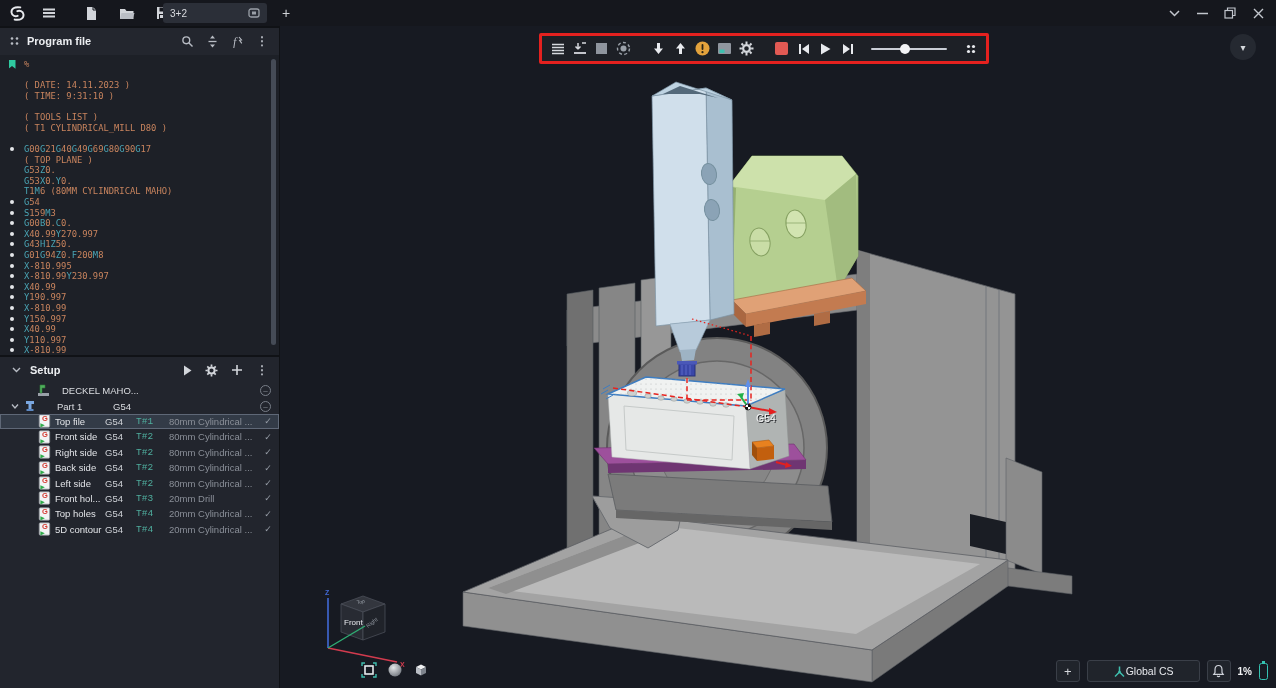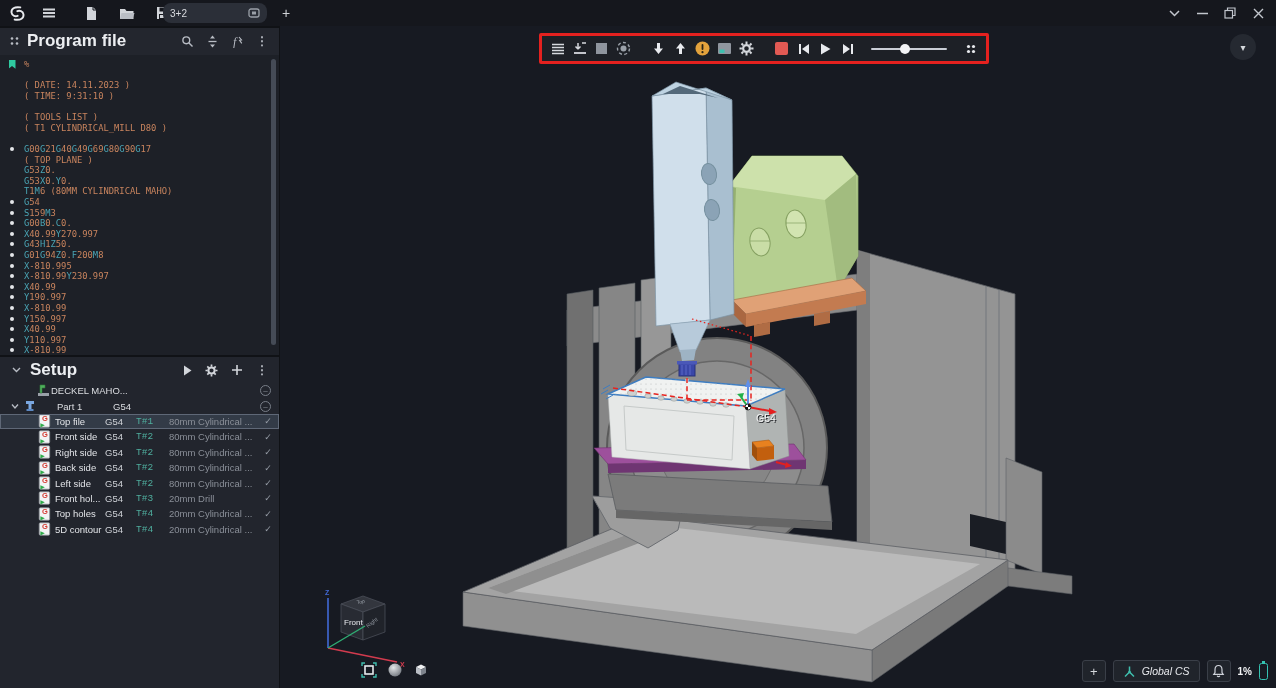--- a/index.html
+++ b/index.html
@@ -6,31 +6,31 @@
   html,body { width:1276px; height:688px; overflow:hidden; background:#101216;
               font-family:"Liberation Sans", sans-serif; }
   #app { position:relative; width:1276px; height:688px; background:#101216; }
 
   
   #titlebar { position:absolute; left:0; top:0; width:1276px; height:26px; background:#15171d;
               display:flex; align-items:center; }
   .tb-icon { width:26px; height:22px; display:flex; align-items:center; justify-content:center; cursor:default; }
   .tb-icon svg { display:block; }
   #app-tab { position:absolute; left:163px; top:3px; width:104px; height:20px; background:#2b2f38;
-             border-radius:8px; display:flex; align-items:center; padding:0 7px; }
+             border-radius:3px; display:flex; align-items:center; padding:0 7px; }
   #app-tab .tab-label { font-size:10px; color:#d8dade; flex:1; }
   #tab-plus { position:absolute; left:276px; top:2px; width:20px; height:22px; display:flex;
               align-items:center; justify-content:center; color:#cfd2d6; font-size:14px; }
   #win-controls { position:absolute; right:4px; top:0; height:26px; display:flex; align-items:center; }
   #win-controls .tb-icon { width:28px; }
 
   
   #left-col { position:absolute; left:0; top:28px; width:279px; height:660px; }
   .panel-header { height:26px; display:flex; align-items:center; background:#23262e; }
-  .panel-title { font-size:17px; font-weight:bold; color:#eceef1; }
+  .panel-title { font-size:11px; font-weight:bold; color:#eceef1; }
   .ph-icons { margin-left:auto; display:flex; align-items:center; gap:13px; margin-right:11px; }
   .ph-icons .kebab { color:#b8bcc4; font-size:12px; font-weight:bold; }
 
   #program-panel { position:absolute; left:0; top:0; width:279px; height:327px; background:#23262e; }
   #code-area { position:absolute; left:0; top:27px; width:279px; height:300px; background:#1d2027; overflow:hidden; }
   #code-lines { padding-top:4px; }
   .cl { height:10.6px; display:flex; align-items:center; position:relative; font-family:"DejaVu Sans Mono", monospace; font-size:8.8px; white-space:pre; }
   .cl .gut { width:24px; display:flex; align-items:center; justify-content:center; flex:none; }
   .cl .dot { width:4px; height:4px; border-radius:50%; background:#e4e6e9; }
   .cl .bm  { width:7px; height:9px; background:#2fc9a0;
@@ -82,21 +82,21 @@
 
   
   #view-modes { position:absolute; left:78px; top:634px; display:flex; gap:4px; }
   .vm-btn { width:22px; height:20px; display:flex; align-items:center; justify-content:center; }
 
   
   #status-right { position:absolute; right:8px; bottom:6px; display:flex; align-items:center; gap:7px; }
   .st-btn { height:22px; background:#20242b; border:1px solid #3a3f48; border-radius:3px;
             display:flex; align-items:center; justify-content:center; color:#d6d9de; }
   #st-add { width:24px; font-size:13px; }
-  #st-cs { padding:0 9px; gap:6px; font-size:10.5px; color:#e6e8ec;font-style:italic; }
+  #st-cs { padding:0 25px; font-size:10.5px; color:#e6e8ec; }
   #st-bell { width:24px; }
   #st-progress { color:#f2f3f5; font-size:10px; font-weight:bold; }
   #st-battery { width:9px; height:17px; border:1.5px solid #35c3b2; border-radius:2.5px; position:relative; }
   #st-battery::before { content:""; position:absolute; left:1.5px; top:-3px; width:3px; height:2px; background:#35c3b2; }
 </style>
 </head>
 <body>
 
 <div id="app">
 
@@ -265,21 +265,21 @@
       <div id="tree">
 
         <div class="trow">
           <span style="width:36px"></span>
           <span class="node-icon">
             <svg width="13" height="13" viewBox="0 0 13 13">
               <rect x="1" y="9" width="11" height="3" fill="#9aa0a8"></rect>
               <path d="M3,1 h5 v3 h-3 v5 h-2 z" fill="#4fae5c" stroke="#2f7a3a" stroke-width="0.6"></path>
             </svg>
           </span>
-          <span style="margin-left:0">DECKEL MAHO...</span>
+          <span style="margin-left:11px">DECKEL MAHO...</span>
           <span class="suppress">–</span>
         </div>
 
         <div class="trow">
           <span class="chev">
             <svg width="8" height="5" viewBox="0 0 8 5">
                 <path d="M1,0.5 l3,3.5 L7,0.5" stroke="#b8bcc4" stroke-width="1.3" fill="none"></path>
               </svg>
           </span>
           <span class="node-icon">

